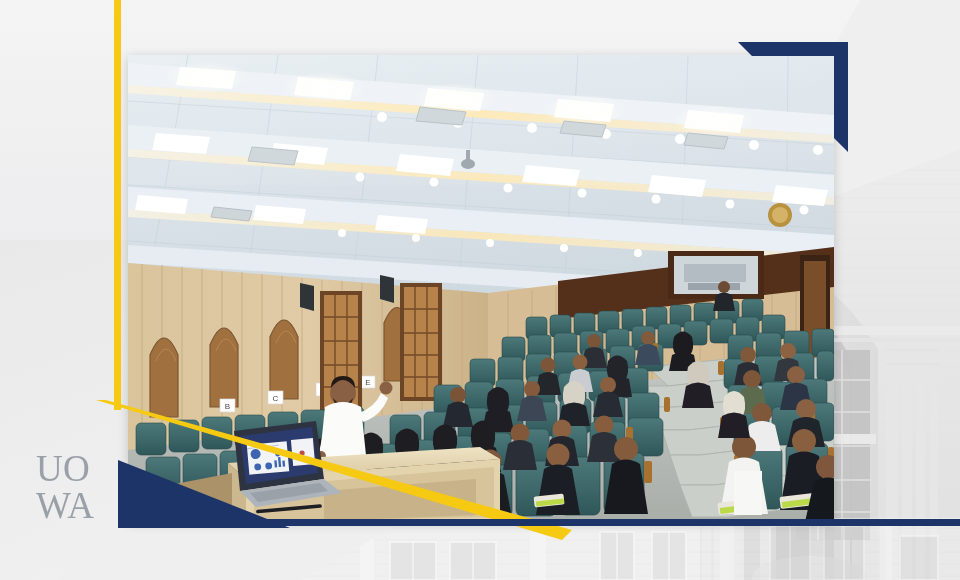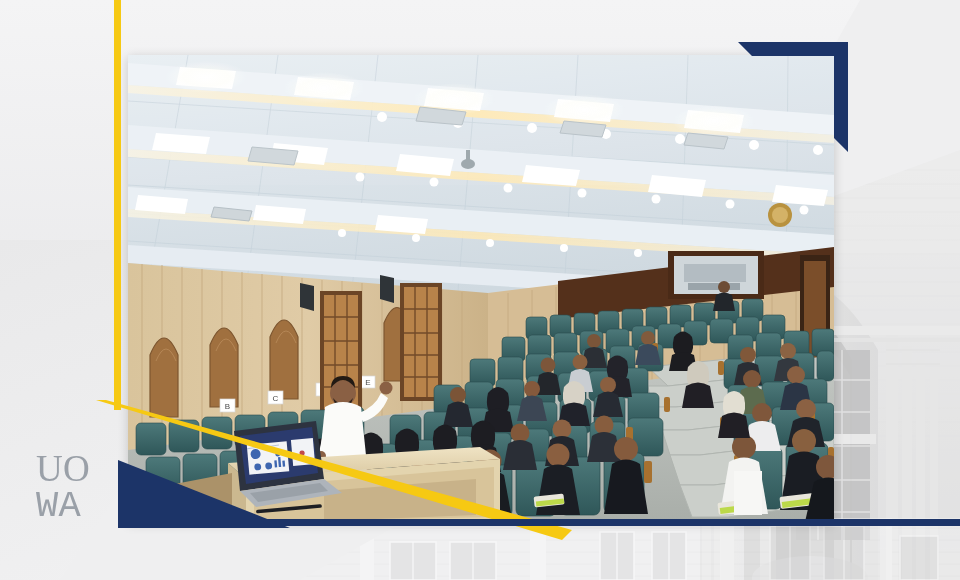--- a/index.html
+++ b/index.html
@@ -94,21 +94,21 @@
     position:absolute;left:36px;top:452px;width:96px;height:78px;
     color:#9aa0a8;
     line-height:.92;
     letter-spacing:.02em;
     user-select:none;
   }
   .logo .l1,.logo .l2{
     display:block;font-size:37px;font-weight:400;
     font-family:"Liberation Serif", serif;
   }
-  .logo .l2{margin-top:3px;font-family:Liberation Mono, monospace;}
+  .logo .l2{margin-top:3px;}
 </style>
 </head>
 <body>
 
 <div id="stage">
 
   <div class="bg-diag-panel"></div>
   <div class="bg-diag-panel2"></div>
 
   <div class="arch-photo">

